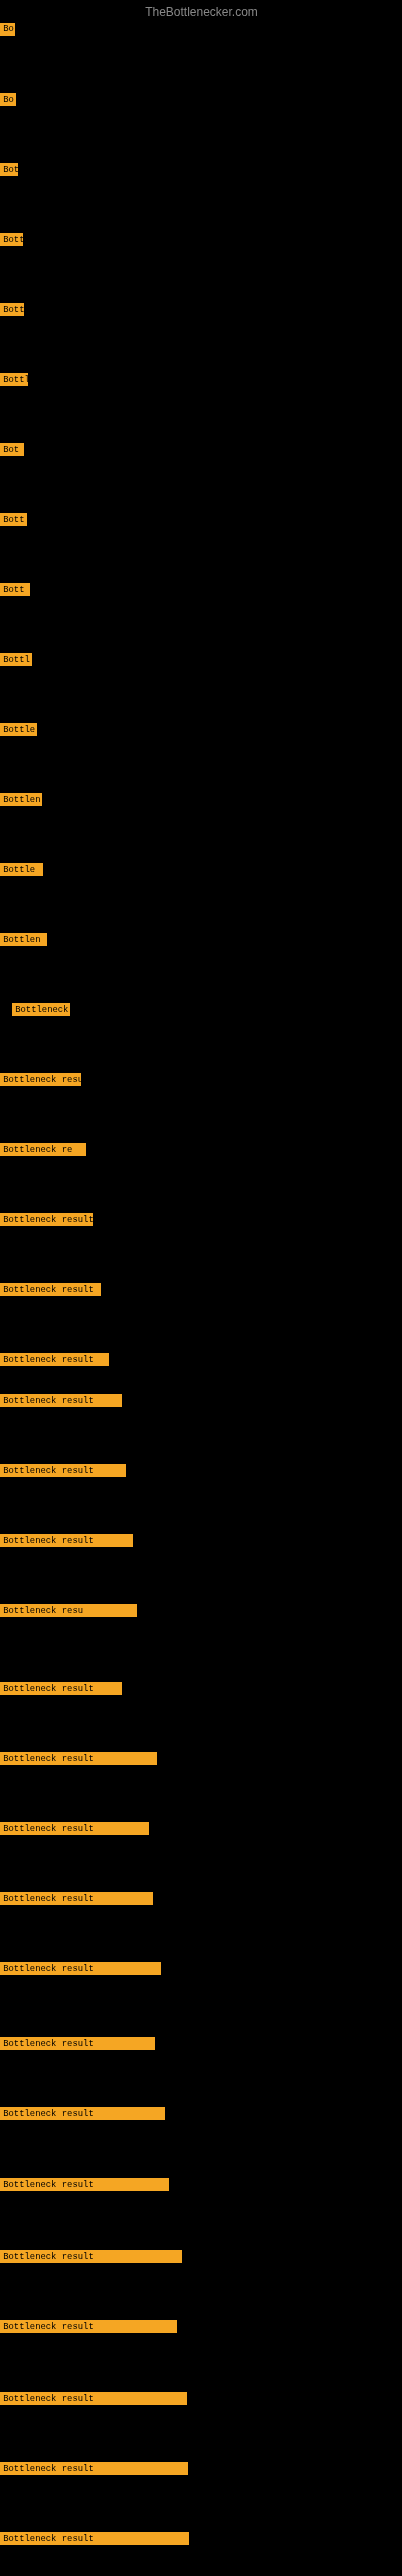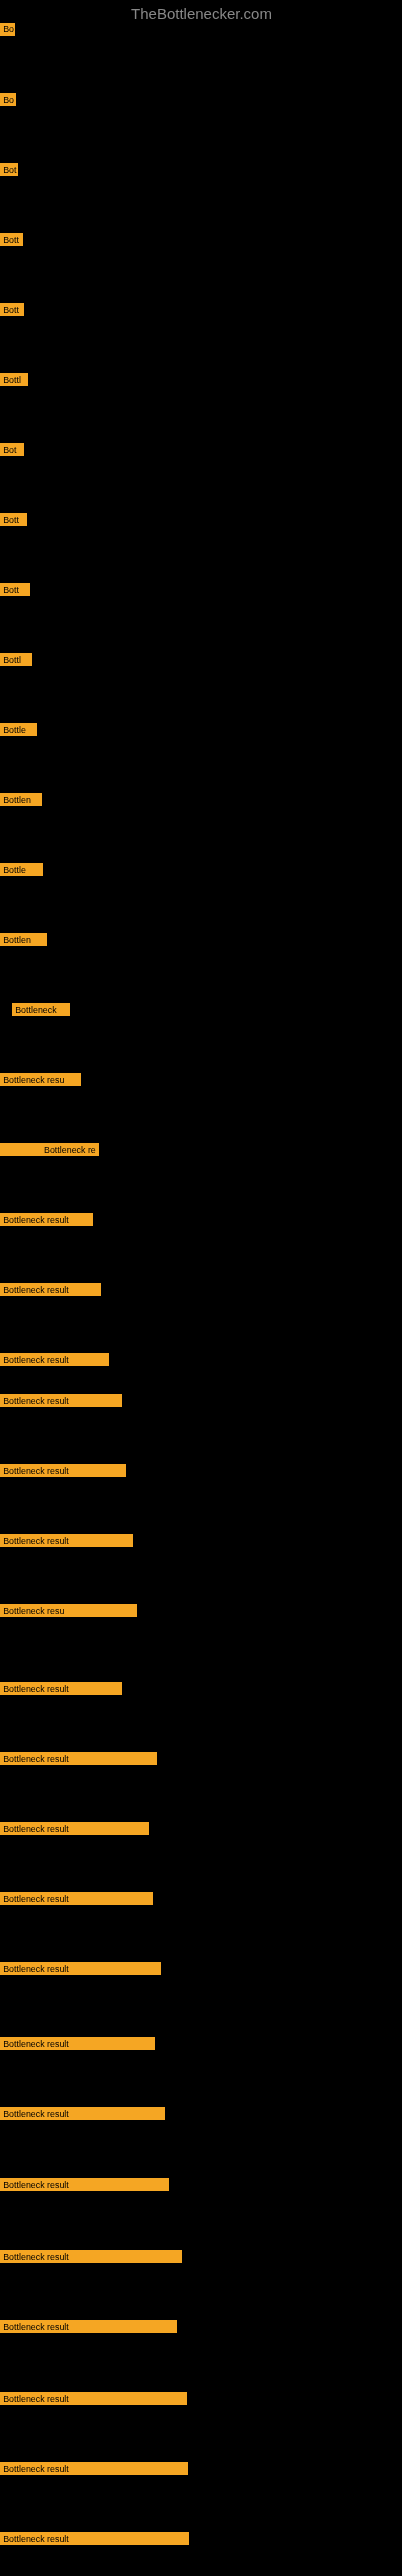--- a/index.html
+++ b/index.html
@@ -9,26 +9,27 @@
       min-height: 2576px;
       font-family: Arial, sans-serif;
       position: relative;
     }
     .site-title {
       position: absolute;
       top: 4.8px;
       left: 50%;
       transform: translateX(-50%);
       color: #888;
-      font-size: 15px;
+      font-size: 12px;
       white-space: nowrap;
     }
     .bar-container {
       position: absolute;
       left: 0;
+      font-family: Liberation Mono, monospace;
     }
     .bar-label {
       display: inline-block;
       background-color: #f5a623;
       color: #000;
       font-size: 8.9px;
       padding: 1.6px 3.2px;
       white-space: nowrap;
       overflow: hidden;
     }
@@ -48,21 +49,21 @@
     <div class="bar-container" style="top: 443px; left: 0px;"><span class="bar-label" style="width: 24px;">Bot</span></div>
     <div class="bar-container" style="top: 513px; left: 0px;"><span class="bar-label" style="width: 27px;">Bott</span></div>
     <div class="bar-container" style="top: 583px; left: 0px;"><span class="bar-label" style="width: 30px;">Bott</span></div>
     <div class="bar-container" style="top: 653px; left: 0px;"><span class="bar-label" style="width: 32px;">Bottl</span></div>
     <div class="bar-container" style="top: 723px; left: 0px;"><span class="bar-label" style="width: 37px;">Bottle</span></div>
     <div class="bar-container" style="top: 793px; left: 0px;"><span class="bar-label" style="width: 42px;">Bottlen</span></div>
     <div class="bar-container" style="top: 863px; left: 0px;"><span class="bar-label" style="width: 43px;">Bottle</span></div>
     <div class="bar-container" style="top: 933px; left: 0px;"><span class="bar-label" style="width: 47px;">Bottlen</span></div>
     <div class="bar-container" style="top: 1003px; left: 12px;"><span class="bar-label" style="width: 58px;">Bottleneck</span></div>
     <div class="bar-container" style="top: 1073px; left: 0px;"><span class="bar-label" style="width: 81px;">Bottleneck resu</span></div>
-    <div class="bar-container" style="top: 1143px; left: 0px;"><span class="bar-label" style="width: 99px; text-align: right;">Bottleneck re</span></div>
+    <div class="bar-container" style="top: 1143px; left: 0px;"><span class="bar-label" style="width: 86px;">Bottleneck re</span></div>
     <div class="bar-container" style="top: 1213px; left: 0px;"><span class="bar-label" style="width: 93px;">Bottleneck result</span></div>
     <div class="bar-container" style="top: 1283px; left: 0px;"><span class="bar-label" style="width: 101px;">Bottleneck result</span></div>
     <div class="bar-container" style="top: 1353px; left: 0px;"><span class="bar-label" style="width: 109px;">Bottleneck result</span></div>
     <div class="bar-container" style="top: 1394px; left: 0px;"><span class="bar-label" style="width: 122px;">Bottleneck result</span></div>
     <div class="bar-container" style="top: 1464px; left: 0px;"><span class="bar-label" style="width: 126px;">Bottleneck result</span></div>
     <div class="bar-container" style="top: 1534px; left: 0px;"><span class="bar-label" style="width: 133px;">Bottleneck result</span></div>
     <div class="bar-container" style="top: 1604px; left: 0px;"><span class="bar-label" style="width: 137px;">Bottleneck resu</span></div>
     <div class="bar-container" style="top: 1682px; left: 0px;"><span class="bar-label" style="width: 122px;">Bottleneck result</span></div>
     <div class="bar-container" style="top: 1752px; left: 0px;"><span class="bar-label" style="width: 141px;">Bottleneck result</span></div>
     <div class="bar-container" style="top: 1752px; left: 0px;"><span class="bar-label" style="width: 157px;">Bottleneck result</span></div>

